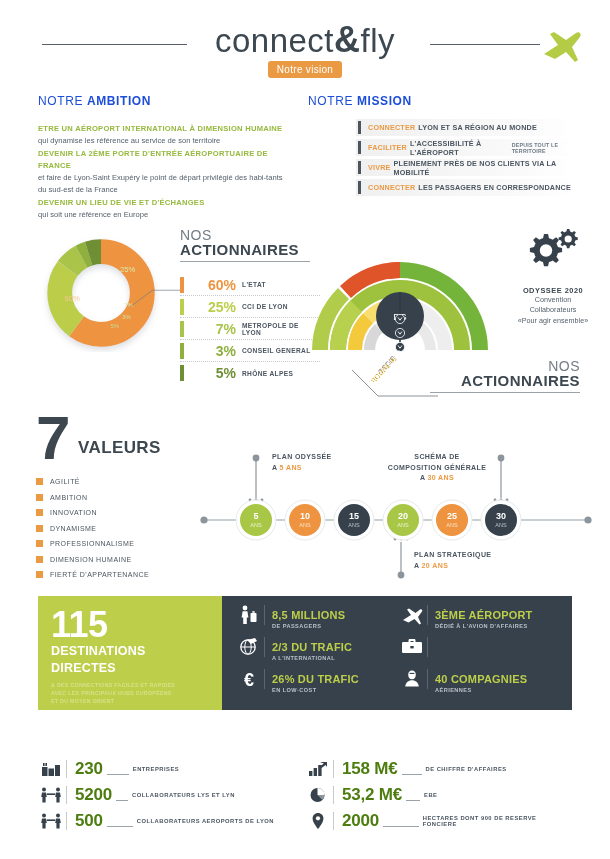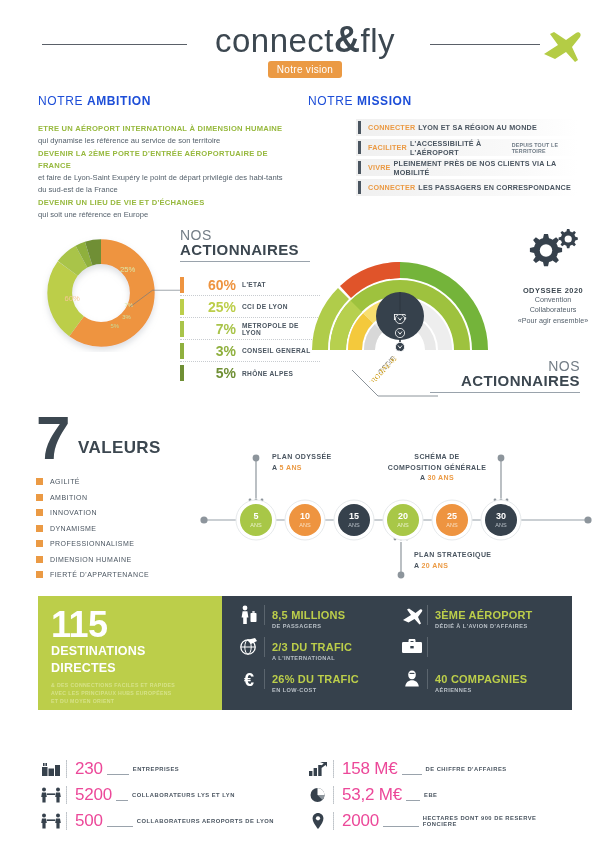--- a/index.html
+++ b/index.html
@@ -114,21 +114,21 @@
   .stat .divider { width:1px; height:20px; background:#5b656e; margin:0 7px 0 2px; }
   .stat .txt .n { font-size:11px; font-weight:bold; color:#bcce4a; letter-spacing:0.2px; line-height:1.15; }
   .stat .txt .d { font-size:5.6px; color:#b9c0c7; letter-spacing:0.45px; font-weight:bold; margin-top:0px;}
 
   
   .bstats { position:absolute; left:38px; top:756px; width:534px; display:flex; }
   .bcol { width:267px; }
   .brow { display:flex; align-items:center; height:26px; }
   .brow .bic { width:26px; display:flex; justify-content:center; align-items:center; }
   .brow .bdiv { width:1px; height:18px; background:#cfd3d7; margin:0 8px 0 2px; border-left:1px dotted #bfc4c9;}
-  .brow .bnum { font-size:17px; font-weight:normal; color:#ec4899; letter-spacing:-0.2px; }
+  .brow .bnum { font-size:17px; font-weight:bold; color:#4d7c0f; letter-spacing:-0.2px; }
   .brow .bdash { height:1px; background:#9aa3ac; margin:0 4px; align-self:flex-end; margin-bottom:7px; }
   .brow .blbl { font-size:5.8px; color:#4a5560; letter-spacing:0.5px; font-weight:bold; }
 </style>
 </head>
 <body>
 
 <div class="page">
 
   <div class="header">
     <div class="hdr-line left"></div>

